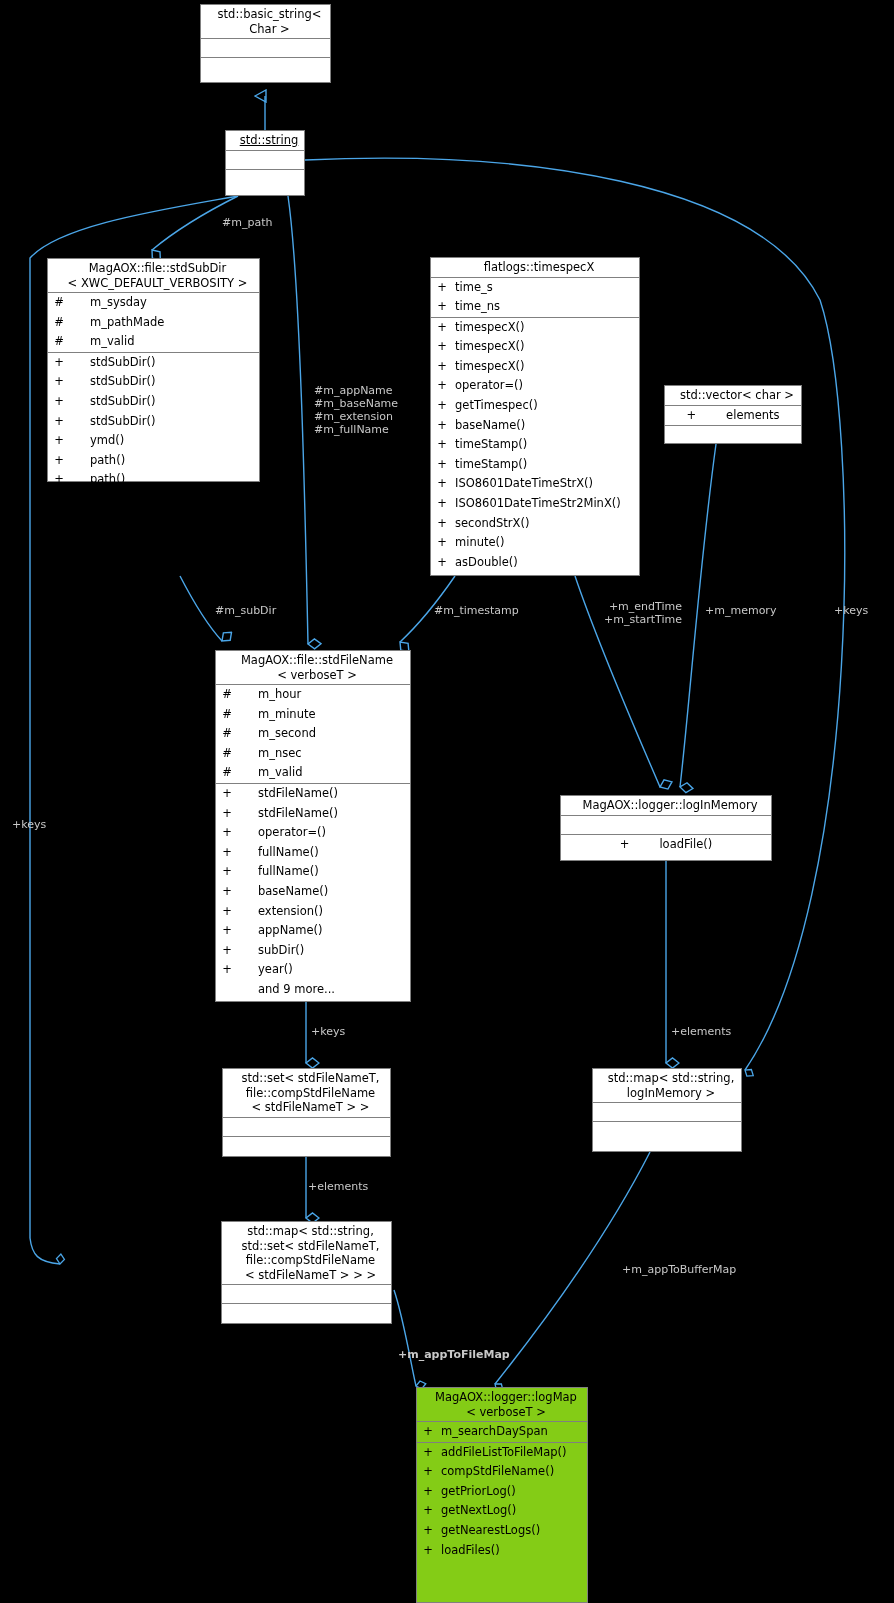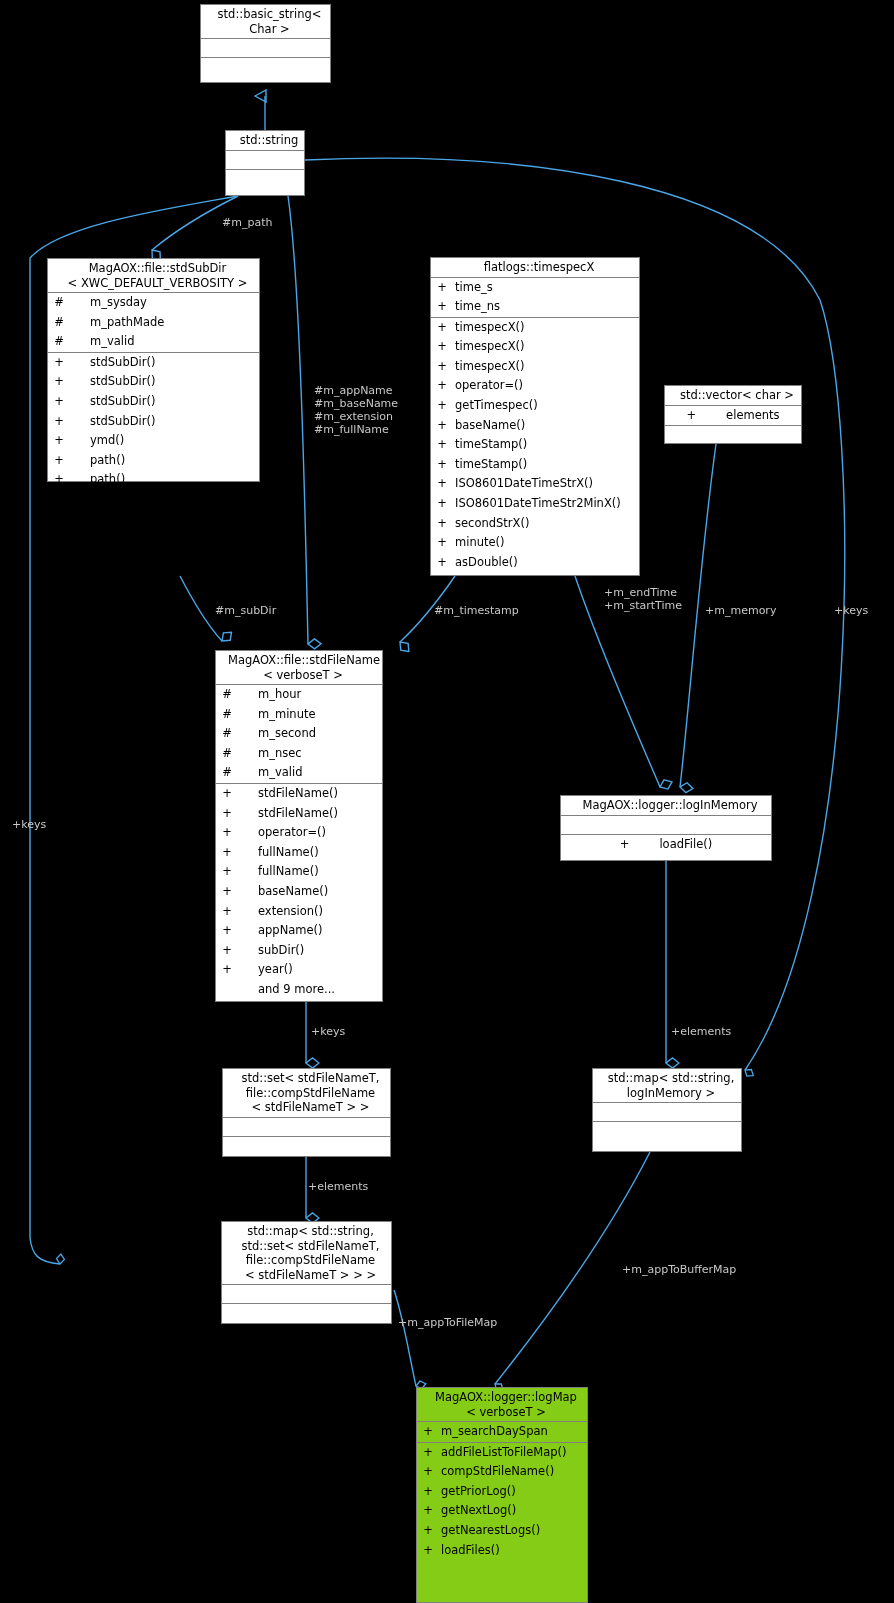--- a/index.html
+++ b/index.html
@@ -147,21 +147,21 @@
 
   <div class="node" style="left:200px; top:4px; width:131px; height:79px;">
     <div class="node-title">std::basic_string&lt;
 Char &gt;</div>
     <div class="sep"></div>
     <div class="compartment emptyrow"></div>
     <div class="sep"></div>
     <div class="compartment emptyrow"></div>
   </div>
 
-  <div class="node" style="left:225px; top:130px; width:80px; height:66px;">
+  <div class="node" style="left:225px; top:130px; width:80px; height:66px;text-decoration:underline;">
     <div class="node-title">std::string</div>
     <div class="sep"></div>
     <div class="compartment emptyrow"></div>
     <div class="sep"></div>
     <div class="compartment emptyrow"></div>
   </div>
 
   <div class="node" style="left:47px; top:258px; width:213px; height:224px;">
     <div class="node-title">MagAOX::file::stdSubDir
 &lt; XWC_DEFAULT_VERBOSITY &gt;</div>
@@ -305,21 +305,21 @@
     <div class="compartment">
       <div class="member center">
         <span class="vis">+</span>
         <span class="mname">elements</span>
       </div>
     </div>
     <div class="sep"></div>
     <div class="compartment" style="height:8px;"></div>
   </div>
 
-  <div class="node" style="left:215px; top:650px; width:168px; height:352px;">
+  <div class="node" style="left:215px; top:650px; width:196px; height:352px;">
     <div class="node-title">MagAOX::file::stdFileName
 &lt; verboseT &gt;</div>
     <div class="sep"></div>
     <div class="compartment">
       <div class="member wide">
         <span class="vis">#</span>
         <span class="mname">m_hour</span>
       </div>
       <div class="member wide">
         <span class="vis">#</span>
@@ -473,32 +473,32 @@
 
   <div class="edge-label" style="left:314px; top:384px;">#m_appName
 #m_baseName
 #m_extension
 #m_fullName</div>
 
   <div class="edge-label" style="left:215px; top:604px;">#m_subDir</div>
 
   <div class="edge-label" style="left:434px; top:604px;">#m_timestamp</div>
 
-  <div class="edge-label" style="left:604px; top:586px;">+m_endTime
+  <div class="edge-label" style="left:604px; top:600px;text-align:right;">+m_endTime
 +m_startTime</div>
 
   <div class="edge-label" style="left:705px; top:604px;">+m_memory</div>
 
   <div class="edge-label" style="left:834px; top:604px;">+keys</div>
 
   <div class="edge-label" style="left:12px; top:818px;">+keys</div>
 
   <div class="edge-label" style="left:311px; top:1025px;">+keys</div>
 
   <div class="edge-label" style="left:671px; top:1025px;">+elements</div>
 
   <div class="edge-label" style="left:308px; top:1180px;">+elements</div>
 
   <div class="edge-label" style="left:622px; top:1263px;">+m_appToBufferMap</div>
 
-  <div class="edge-label" style="left:398px; top:1316px;">+m_appToFileMap</div>
+  <div class="edge-label" style="left:398px; top:1348px;font-weight:bold;">+m_appToFileMap</div>
 
 </div>
 
 </body></html>

